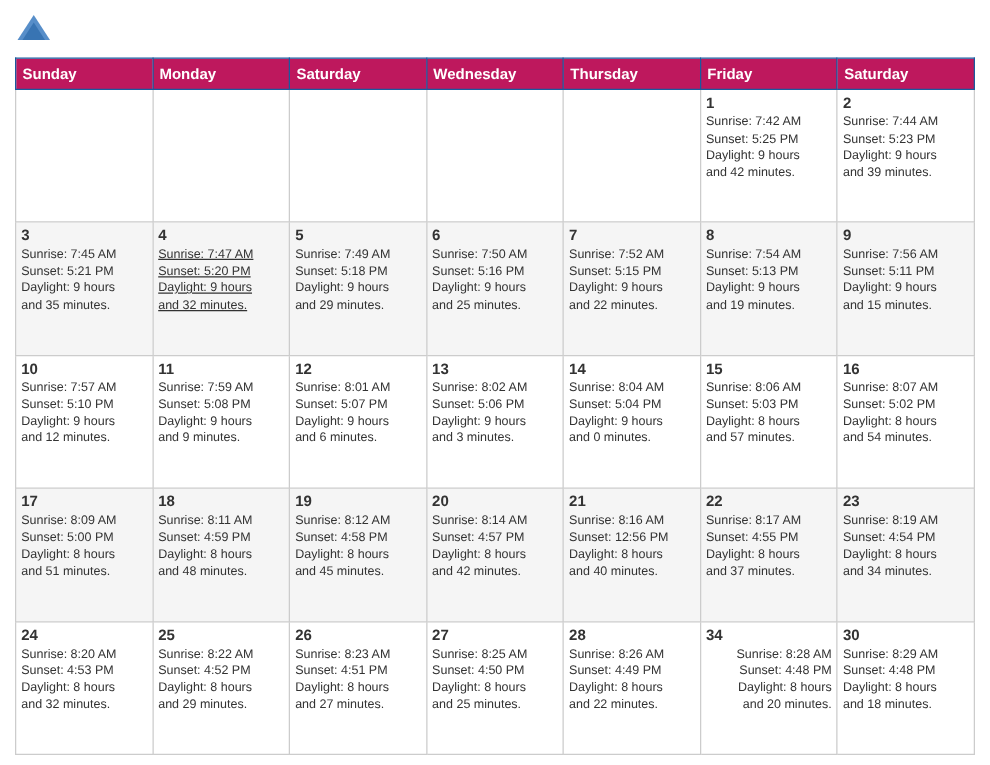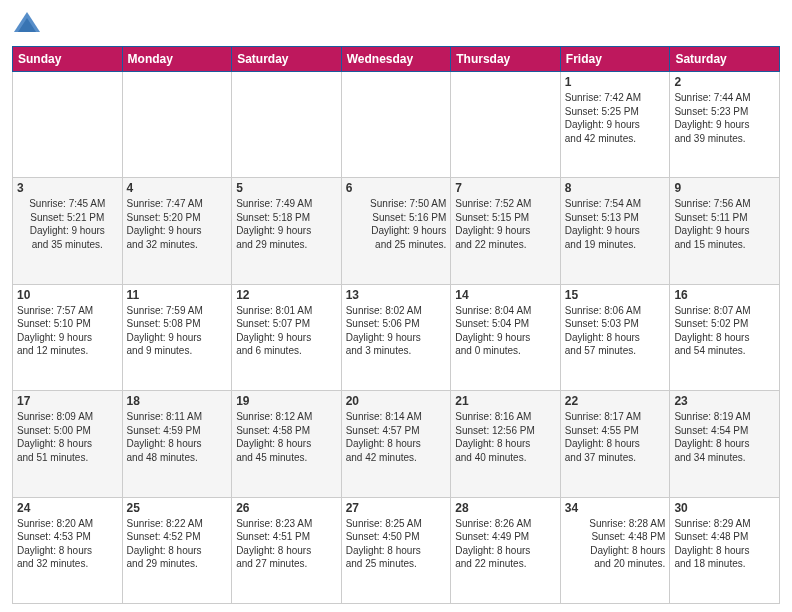--- a/index.html
+++ b/index.html
@@ -154,42 +154,42 @@
             <span class="day-num">2</span>
             <div class="day-info" style="white-space: pre-line;">Sunrise: 7:44 AM
 Sunset: 5:23 PM
 Daylight: 9 hours
 and 39 minutes.</div>
           </td>
         </tr>
         <tr>
           <td>
             <span class="day-num">3</span>
-            <div class="day-info" style="white-space: pre-line; text-align: center;">Sunrise: 7:45 AM
+            <div class="day-info" style="white-space: pre-line;">Sunrise: 7:45 AM
 Sunset: 5:21 PM
 Daylight: 9 hours
 and 35 minutes.</div>
           </td>
           <td>
             <span class="day-num">4</span>
-            <div class="day-info" style="white-space: pre-line;">Sunrise: 7:47 AM
+            <div class="day-info" style="white-space: pre-line; text-decoration: underline;">Sunrise: 7:47 AM
 Sunset: 5:20 PM
 Daylight: 9 hours
 and 32 minutes.</div>
           </td>
           <td>
             <span class="day-num">5</span>
             <div class="day-info" style="white-space: pre-line;">Sunrise: 7:49 AM
 Sunset: 5:18 PM
 Daylight: 9 hours
 and 29 minutes.</div>
           </td>
           <td>
             <span class="day-num">6</span>
-            <div class="day-info" style="white-space: pre-line; text-align: right;">Sunrise: 7:50 AM
+            <div class="day-info" style="white-space: pre-line;">Sunrise: 7:50 AM
 Sunset: 5:16 PM
 Daylight: 9 hours
 and 25 minutes.</div>
           </td>
           <td>
             <span class="day-num">7</span>
             <div class="day-info" style="white-space: pre-line;">Sunrise: 7:52 AM
 Sunset: 5:15 PM
 Daylight: 9 hours
 and 22 minutes.</div>

